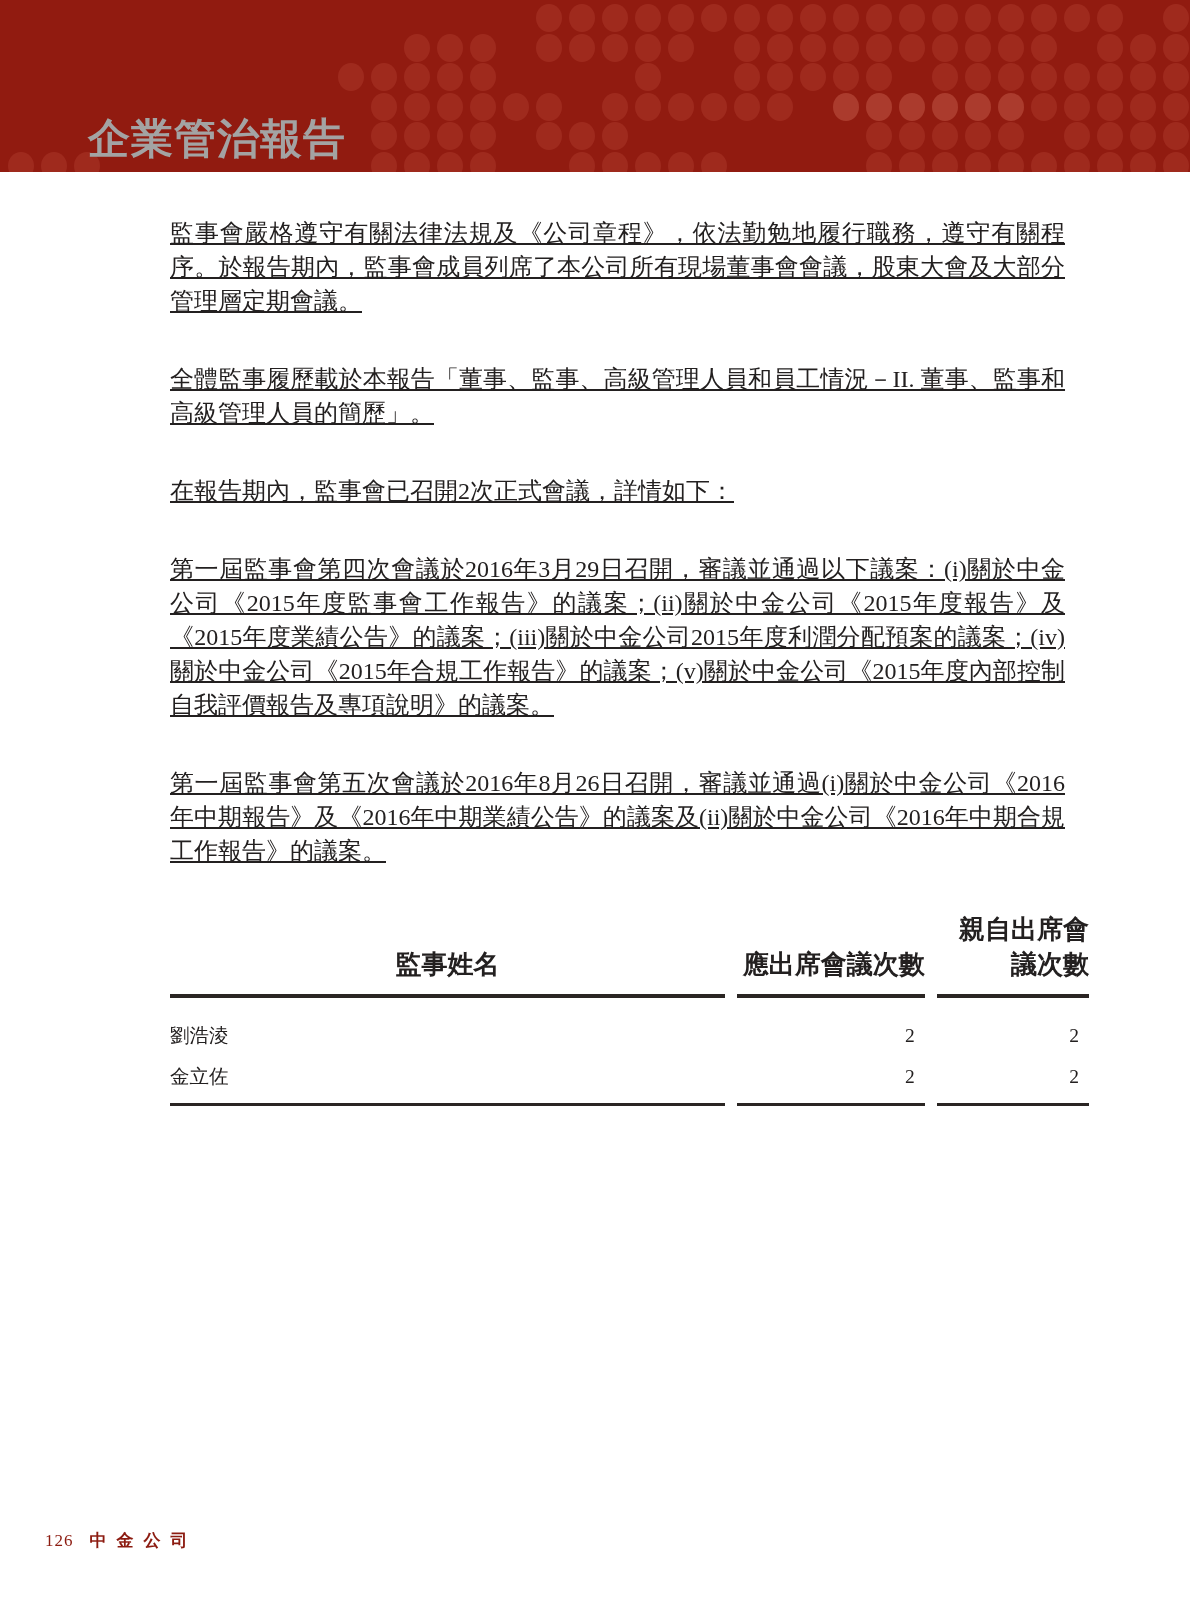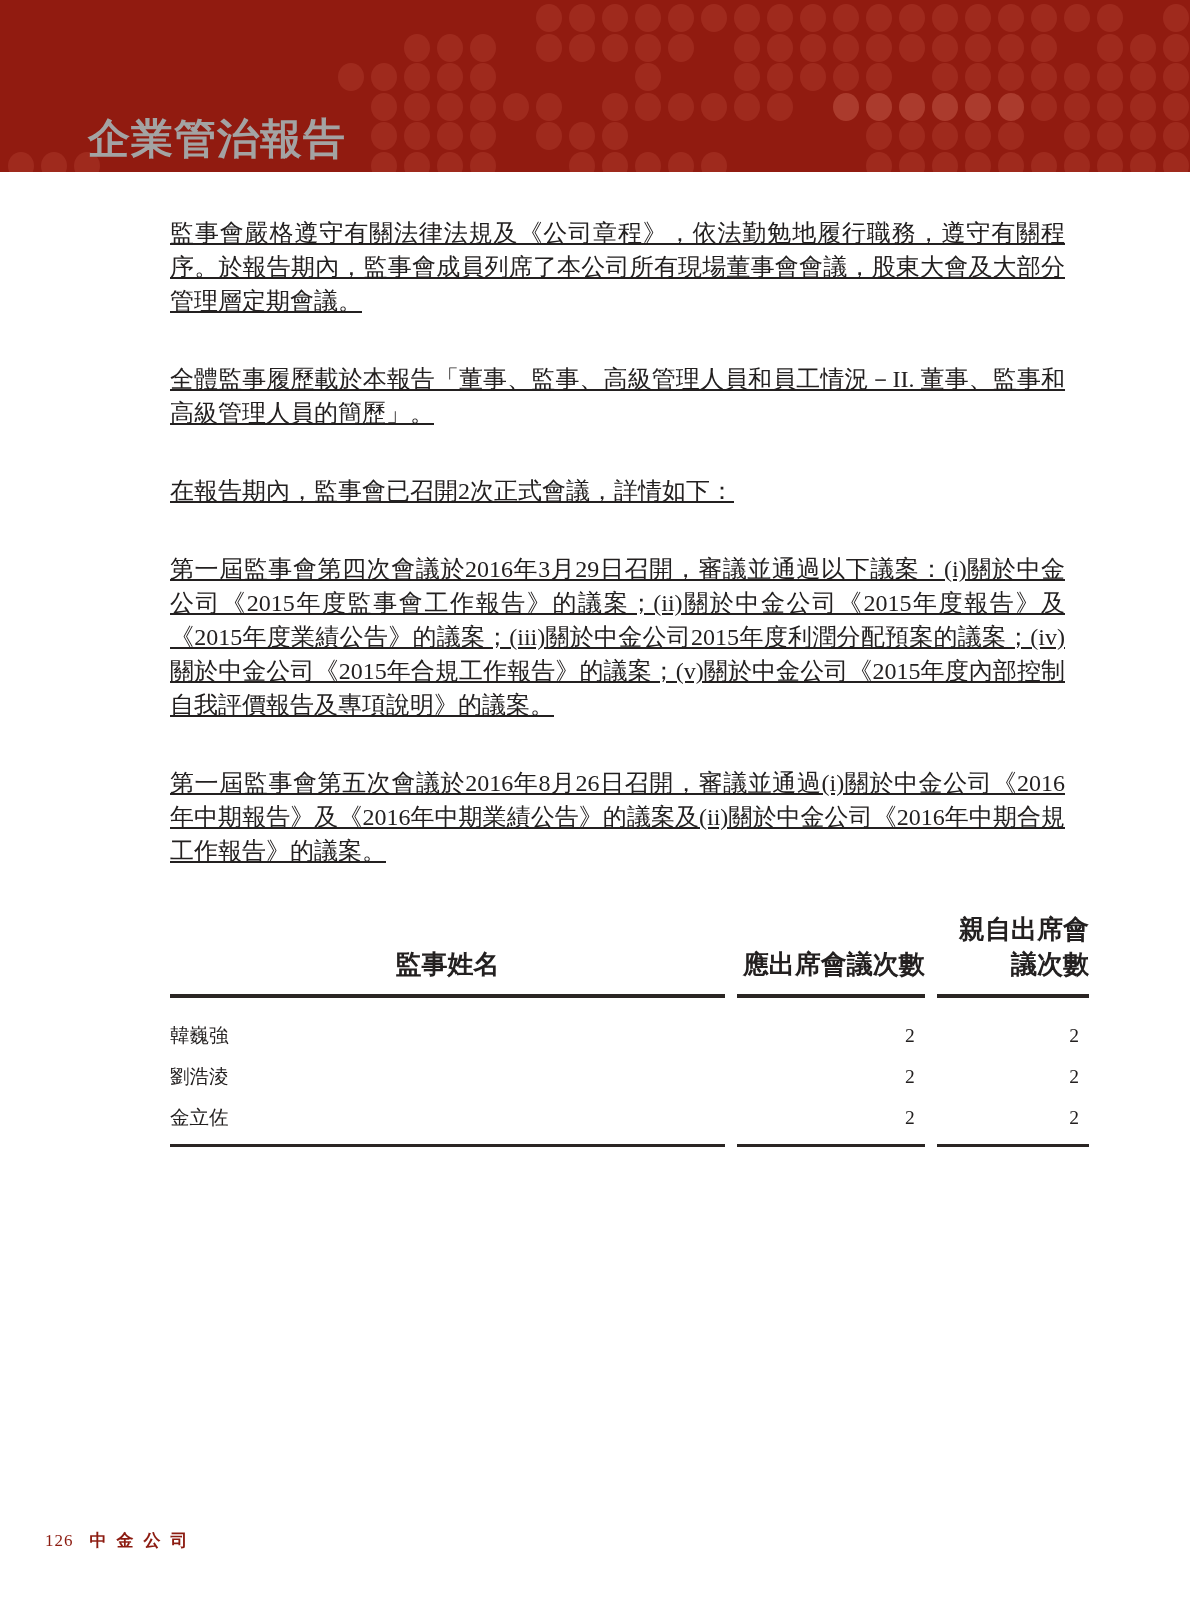--- a/index.html
+++ b/index.html
@@ -240,25 +240,20 @@
             <th class="c3">親自出席會議次數</th>
           </tr>
           <tr class="rule-row">
               <td></td>
               <td></td>
               <td></td>
             </tr>
         </thead>
         <tbody>
           <tr class="data">
-            <td>韓巍強</td>
-            <td class="num">2</td>
-            <td class="num">2</td>
-          </tr>
-          <tr class="data">
             <td>劉浩淩</td>
             <td class="num">2</td>
             <td class="num">2</td>
           </tr>
           <tr class="data">
             <td>金立佐</td>
             <td class="num">2</td>
             <td class="num">2</td>
           </tr>
           <tr class="bottom-rule">

